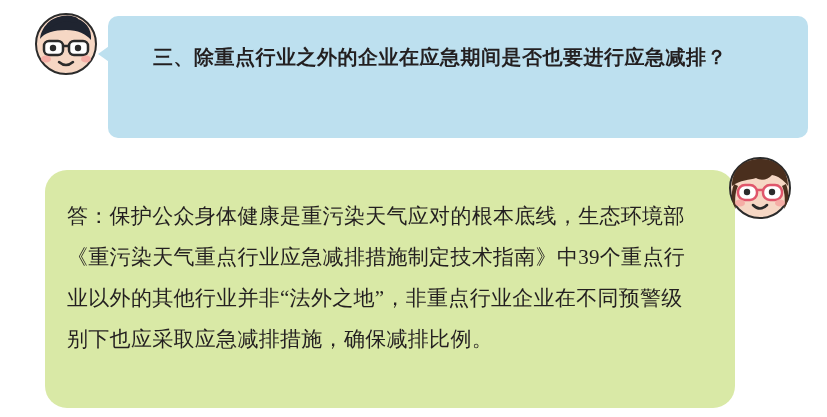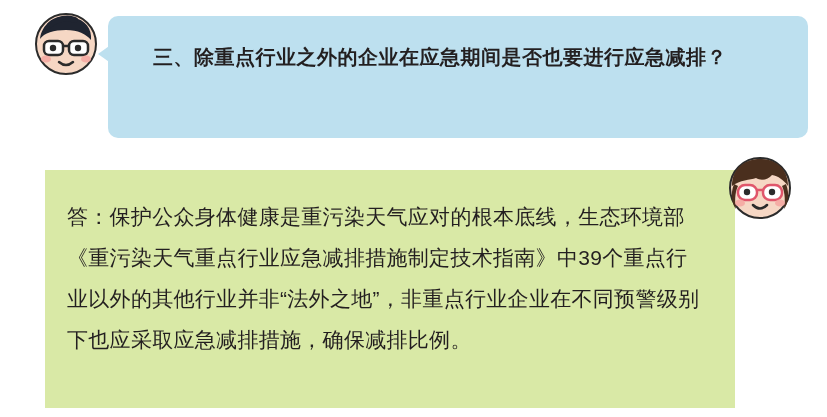--- a/index.html
+++ b/index.html
@@ -65,23 +65,24 @@
     width: 827px;
     height: 258px;
   }
   .a-bubble {
     position: absolute;
     left: 45px;
     top: 18px;
     width: 690px;
     height: 238px;
     background: #d9e9a6;
-    border-radius: 0;
+    border-radius: 22px;
     box-sizing: border-box;
     padding: 26px 34px 0 22px;
+    font-family: Liberation Serif, serif;
   }
   .a-text {
     font-size: 21px;
     color: #231f20;
     line-height: 41px;
     letter-spacing: 0.3px;
   }
   .a-tail {
     position: absolute;
     left: 733px;

